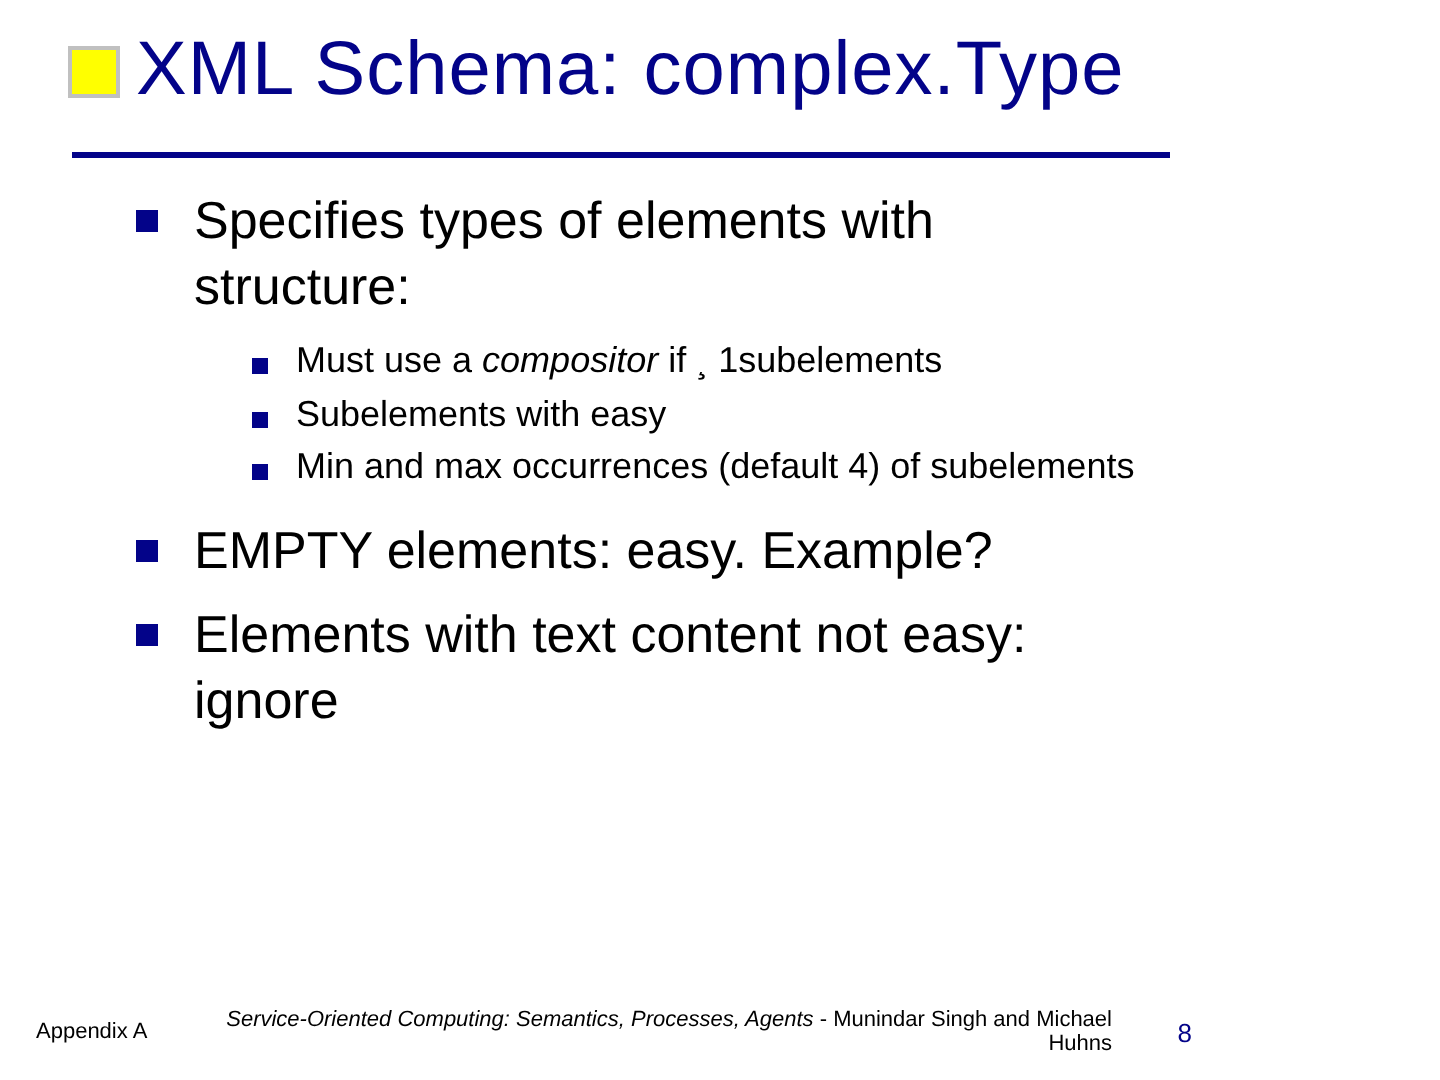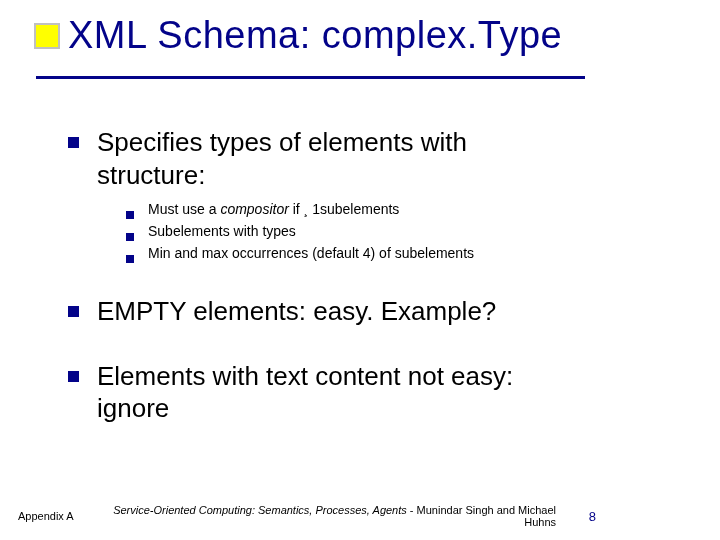--- a/index.html
+++ b/index.html
@@ -55,36 +55,35 @@
     top: 94px;
     left: 68px;
     right: 40px;
     font-size: 26px;
     color: #000;
     line-height: 1.25;
   }
   .lvl1 {
     display: flex;
     margin-bottom: 10px;
-    margin-top: 32px;
   }
   .lvl1 .bullet {
     width: 11px;
     height: 11px;
     background: #030389;
     flex: 0 0 auto;
     margin-top: 11px;
     margin-right: 18px;
   }
   .lvl1 .txt {
     flex: 1;
   }
   .sub {
     margin-left: 58px;
-    font-size: 14px;
+    font-size: 18px;
     margin-bottom: 14px;
   }
   .lvl2 {
     display: flex;
     margin-bottom: 4px;
   }
   .lvl2 .bullet {
     width: 8px;
     height: 8px;
     background: #030389;
@@ -144,21 +143,21 @@
 
     <div class="sub">
       <div class="lvl2">
         <div class="bullet"></div>
         <div class="txt">
           <span>Must use a </span><span class="italic">compositor</span><span> if ¸ 1subelements</span>
         </div>
       </div>
       <div class="lvl2">
         <div class="bullet"></div>
-        <div class="txt">Subelements with types</div>
+        <div class="txt">Subelements with easy</div>
       </div>
       <div class="lvl2">
         <div class="bullet"></div>
         <div class="txt">Min and max occurrences (default 4) of subelements</div>
       </div>
     </div>
 
     <div class="lvl1">
       <div class="bullet"></div>
       <div class="txt">EMPTY elements: easy.  Example?</div>

